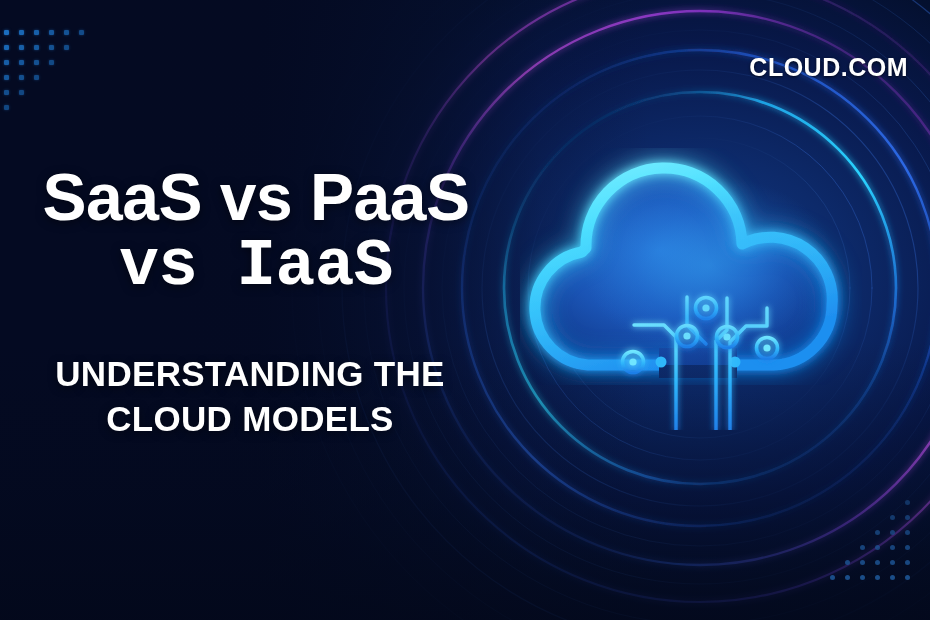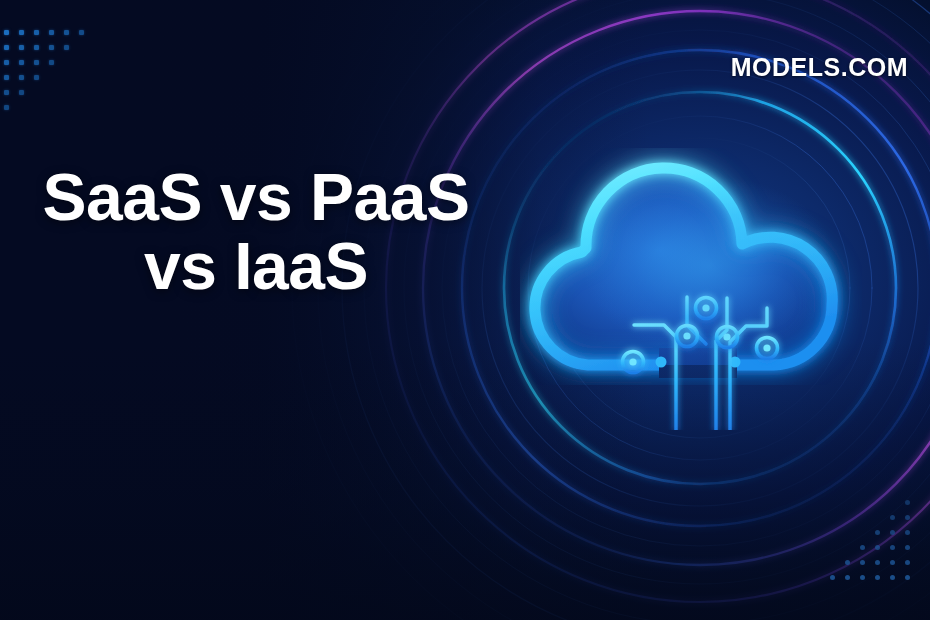--- a/index.html
+++ b/index.html
@@ -73,21 +73,21 @@
     width: 500px;
     text-align: center;
     color: #ffffff;
     font-size: 66px;
     font-weight: bold;
     line-height: 1.05;
     letter-spacing: -0.5px;
     text-shadow: 0 2px 10px rgba(0,0,0,0.5);
   }
   .headline .l1 { display: block; }
-  .headline .l2 { display: block; }
+  .headline .l2 { display: block; font-family: Liberation Mono, monospace; }
   .subhead {
     position: absolute;
     left: 0;
     top: 352px;
     width: 500px;
     text-align: center;
     color: #ffffff;
     font-size: 35px;
     font-weight: bold;
     line-height: 1.28;
@@ -356,21 +356,25 @@
           <circle cx="113" cy="222" r="3.6" fill="#6fe6ff"></circle>
         </g>
         <g>
           <circle cx="247" cy="208" r="10.5" fill="none" stroke="url(#traceGrad)" stroke-width="3.6"></circle>
           <circle cx="247" cy="208" r="3.6" fill="#6fe6ff"></circle>
         </g>
       </g>
     </svg>
   </div>
 
-  <div class="brand">MODELS.COM</div>
+  <div class="brand">CLOUD.COM</div>
 
   <div class="headline">
     <span class="l1">SaaS vs PaaS</span>
     <span class="l2">vs IaaS</span>
   </div>
 
+  <div class="subhead">
+    <span class="s1">UNDERSTANDING THE</span>
+    <span class="s2">CLOUD MODELS</span>
+  </div>
 
 </div>
 
 </body></html>

